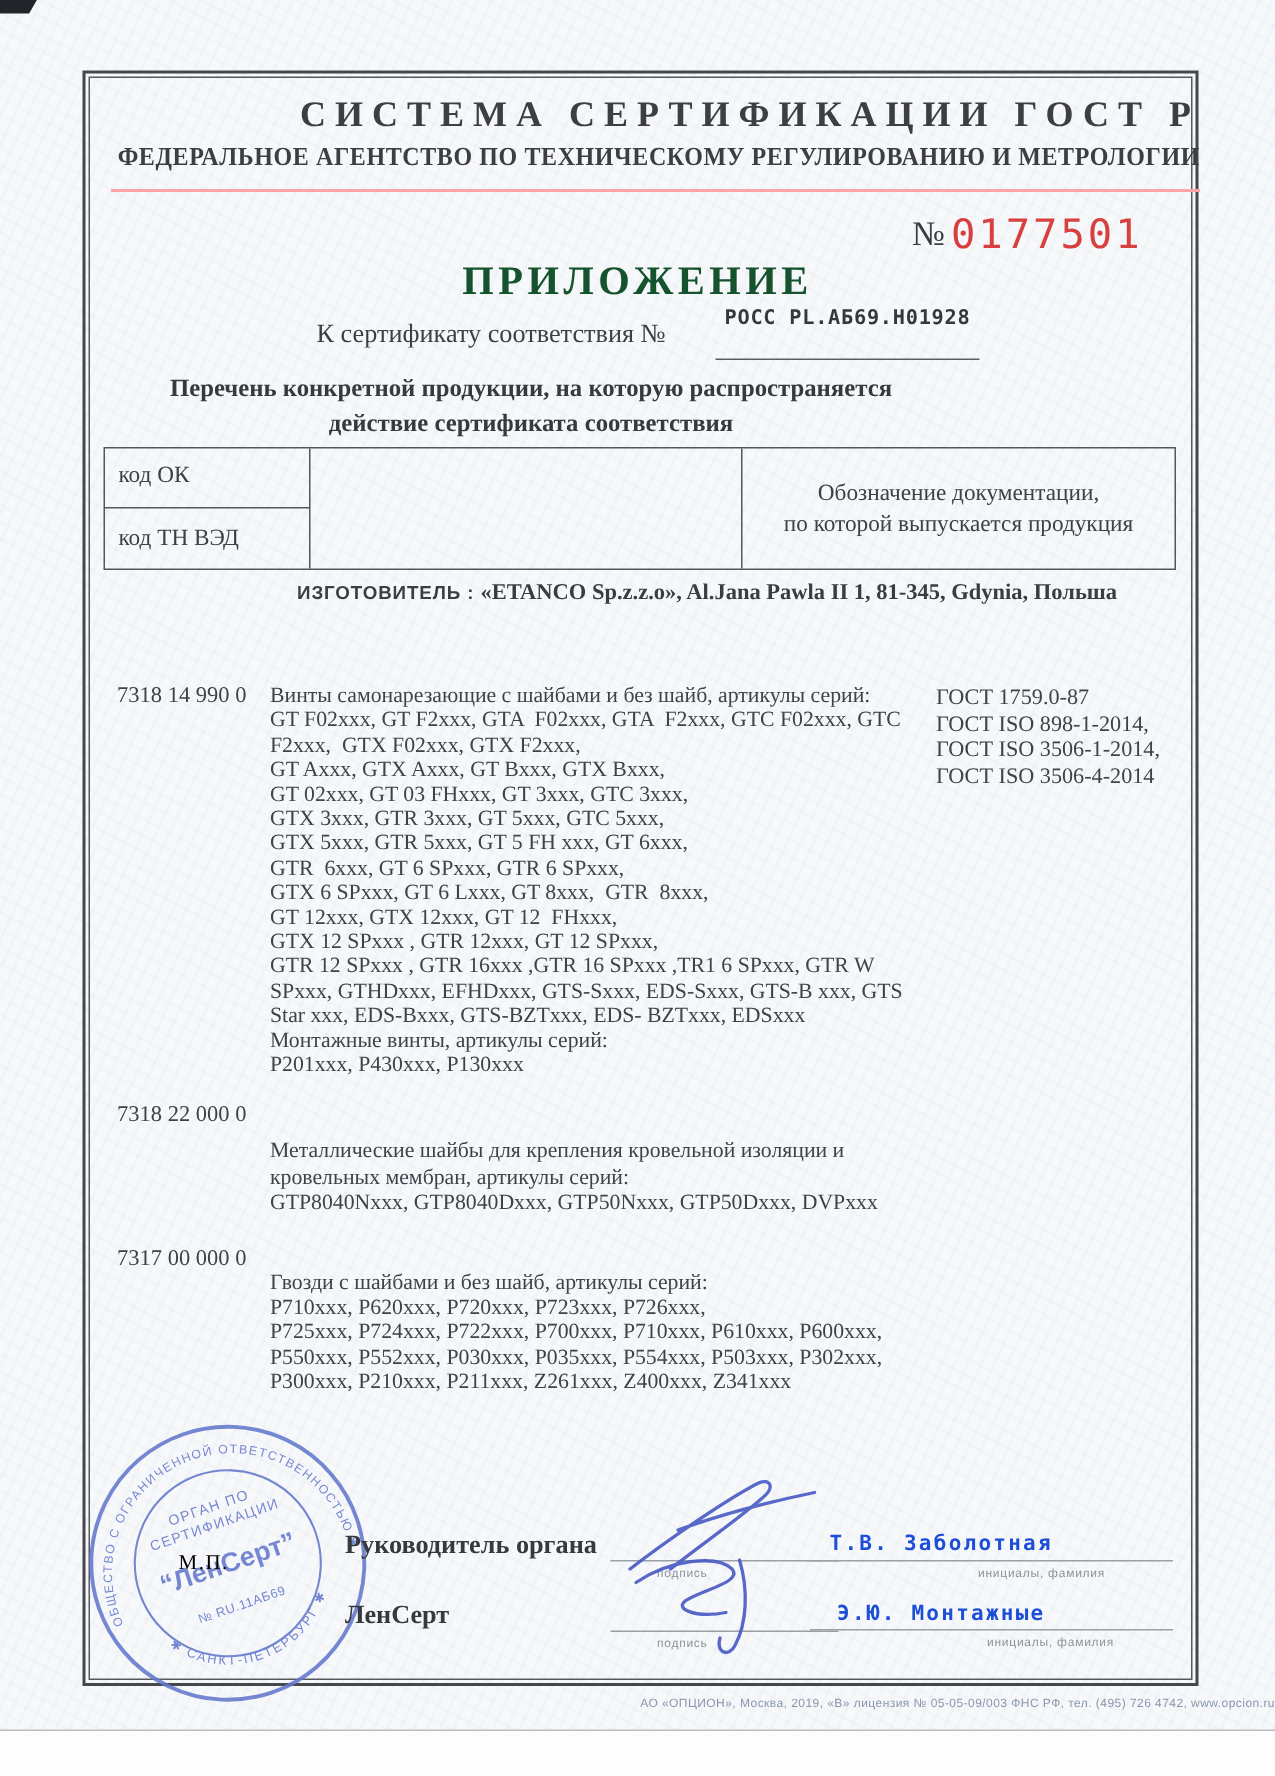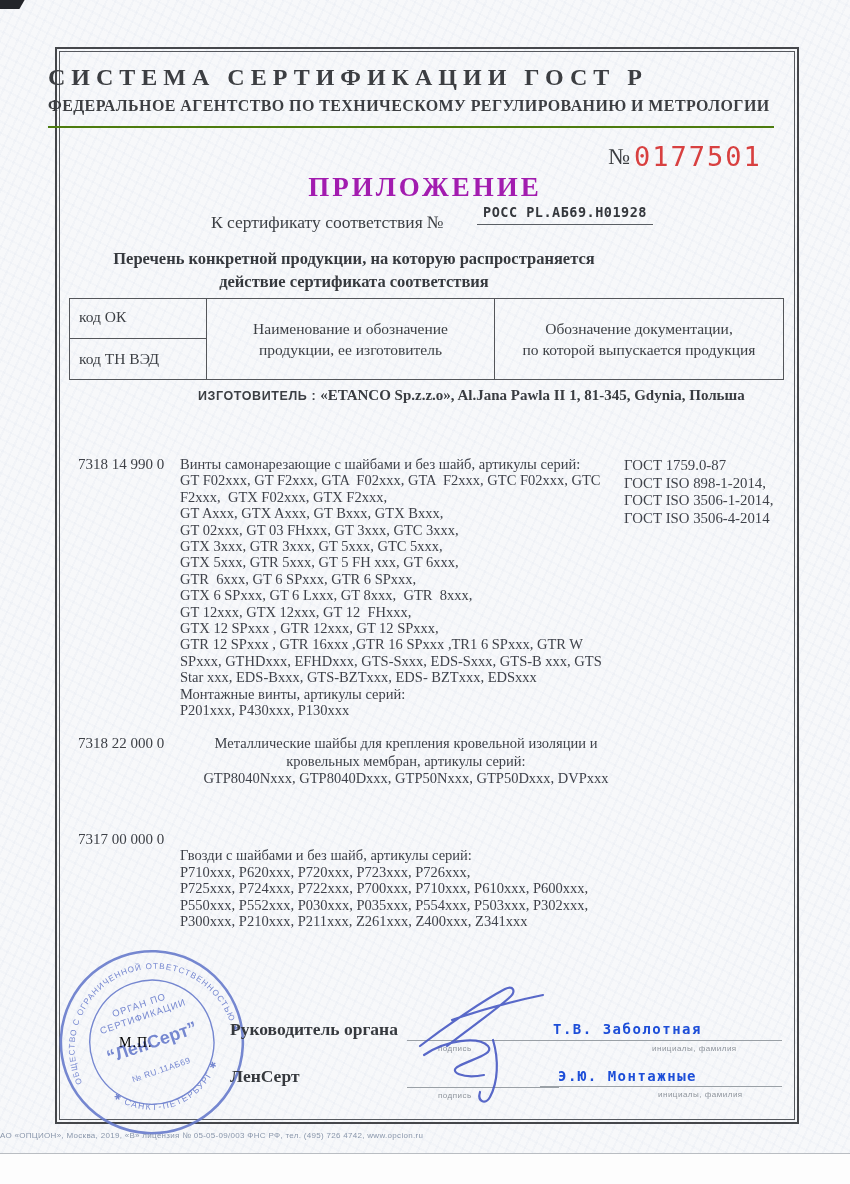--- a/index.html
+++ b/index.html
@@ -13,29 +13,29 @@
     position:absolute; left:0; top:0; width:850px; height:1153px;
     background:
       repeating-linear-gradient(115deg, rgba(150,170,205,0.055) 0 2px, transparent 2px 8px),
       repeating-linear-gradient(28deg, rgba(150,170,205,0.045) 0 2px, transparent 2px 10px),
       #f7f8fa;
     border-bottom:1px solid #b9bdc2;
   }
   .smudge{position:absolute; left:0; top:0; width:28px; height:9px; background:#23252a; transform:skewX(-30deg) translateX(-6px);}
   .frame{position:absolute; left:55px; top:47px; width:740px; height:1073px; border:2px solid #45474b;}
   .frame-inner{position:absolute; inset:2px; border:1px solid #55585d;}
-  .header-band{position:absolute; left:48px; top:53px; width:726px; height:73px; border-bottom:2px solid #4d7c0f; text-align:left;}
+  .header-band{position:absolute; left:74px; top:53px; width:726px; height:73px; border-bottom:2px solid #fca5a5; text-align:right;}
   .sys-title{margin-top:11px; font-size:24px; font-weight:bold; letter-spacing:6px; color:#3c3e42; white-space:nowrap;}
   .agency{margin-top:6px; font-size:16px; font-weight:bold; letter-spacing:0.4px; color:#3c3e42; white-space:nowrap; transform:scaleY(1.08);}
   .formno{position:absolute; left:608px; top:141px; white-space:nowrap;}
   .formno .nosign{font-size:23px; color:#3a3c40;}
   .formno .digits{font-family:"DejaVu Sans Mono", monospace; font-size:27px; letter-spacing:2px; color:#d84040; vertical-align:-2px;}
-  .doc-title{position:absolute; left:0; top:172px; width:850px; text-align:center; font-size:27px; font-weight:bold; letter-spacing:3px; color:#a21caf;}
+  .doc-title{position:absolute; left:0; top:172px; width:850px; text-align:center; font-size:27px; font-weight:bold; letter-spacing:3px; color:#14532d;}
   .cert-line{position:absolute; left:211px; top:212px; font-size:17.5px; color:#3c3f44; white-space:nowrap;}
-  .cert-num-box{position:absolute; left:477px; top:203px; width:176px; text-align:center; border-bottom:1.5px solid #5a5e64; padding-bottom:3px;}
+  .cert-num-box{position:absolute; left:477px; top:203px; width:176px; text-align:center; border-bottom:1.5px solid #5a5e64; padding-bottom:18px;}
   .cert-num{font-family:"DejaVu Sans Mono", monospace; font-size:13.5px; font-weight:bold; letter-spacing:0.5px; color:#34373c;}
   .list-sub{position:absolute; left:0; width:708px; text-align:center; font-size:16.5px; font-weight:bold; color:#36393e;}
   .table{position:absolute; left:69px; top:298px; width:713px; height:80px; border:1.5px solid #54565a; font-size:15.5px;}
   .t-col1{position:absolute; left:0; top:0; width:137px; height:80px; border-right:1.5px solid #54565a; box-sizing:border-box;}
   .t-c1a{height:40px; box-sizing:border-box; border-bottom:1.5px solid #54565a; padding:9px 0 0 9px;}
   .t-c1b{padding:11px 0 0 9px;}
   .t-col2{position:absolute; left:138.5px; top:0; width:284px; height:80px; display:flex; align-items:center; justify-content:center; text-align:center; line-height:21px;}
   .t-col3{position:absolute; left:424px; top:0; width:289px; height:80px; border-left:1.5px solid #54565a; box-sizing:border-box; display:flex; align-items:center; justify-content:center; text-align:center; line-height:21px;}
   .mfr{position:absolute; left:198px; top:386px; white-space:nowrap;}
   .mfr-label{font-family:"Liberation Sans", sans-serif; font-size:12.5px; font-weight:bold; letter-spacing:0.6px; color:#3b3e43;}
@@ -44,21 +44,21 @@
   .code{position:absolute; font-size:15px; color:#3e4147; white-space:nowrap;}
   .body-text{position:absolute; left:180px; width:452px; font-size:14.5px; line-height:16.4px; color:#3f424a;}
   .docs-text{position:absolute; left:624px; width:160px; font-size:14.8px; line-height:17.6px; color:#3f424a;}
   .stamp{position:absolute; left:50px; top:940px; width:205px; height:205px; transform:rotate(-19deg); opacity:0.88;}
   .mp{position:absolute; left:119px; top:1035px; font-size:14px; color:#000000; letter-spacing:1px;}
   .sig-label{position:absolute; left:230px; font-size:17.5px; font-weight:bold; color:#36393e; white-space:nowrap;}
   .sig-line{position:absolute; height:0; border-bottom:1px solid #9aa0a6;}
   .tiny-cap{position:absolute; font-family:"Liberation Sans", sans-serif; font-size:8px; color:#8d939b; letter-spacing:0.5px;}
   .sig-name{position:absolute; font-family:"DejaVu Sans Mono", monospace; font-size:14px; font-weight:bold; letter-spacing:1.5px; color:#1d4ed8; white-space:nowrap;}
   .ink{position:absolute; left:0; top:0; width:850px; height:1184px; pointer-events:none;}
-  .footer{position:absolute; left:0; top:1131px; width:850px; text-align:left; font-family:"Liberation Sans", sans-serif; font-size:8px; color:#8violet;
+  .footer{position:absolute; left:0; top:1131px; width:850px; text-align:right; font-family:"Liberation Sans", sans-serif; font-size:8px; color:#8violet;
     color:#8a97ab; letter-spacing:0.3px;}
   .stamp text{font-family:"Liberation Sans", sans-serif; fill:#6478cb;}
 </style>
 </head>
 <body>
 
 <div id="page">
   <div class="paper"></div>
   <div class="smudge"></div>
 
@@ -84,22 +84,20 @@
   </div>
 
   <div class="list-sub" style="top:249px;">Перечень конкретной продукции,  на которую распространяется</div>
   <div class="list-sub" style="top:272px;">действие сертификата соответствия</div>
 
   <div class="table">
     <div class="t-col1">
       <div class="t-c1a">код ОК</div>
       <div class="t-c1b">код ТН ВЭД</div>
     </div>
-    <div class="t-col2 pre">Наименование и обозначение
-продукции, ее изготовитель</div>
     <div class="t-col3 pre">Обозначение документации,
 по которой выпускается продукция</div>
   </div>
 
   <div class="mfr">
     <span class="mfr-label">ИЗГОТОВИТЕЛЬ :</span>
     <span class="mfr-val">«ETANCO Sp.z.z.o», Al.Jana Pawla II 1, 81-345, Gdynia, Польша</span>
   </div>
 
   <div class="code" style="left:78px; top:456px;">7318 14 990 0</div>
@@ -118,21 +116,21 @@
 SPxxx, GTHDxxx, EFHDxxx, GTS-Sxxx, EDS-Sxxx, GTS-B xxx, GTS
 Star xxx, EDS-Bxxx, GTS-BZTxxx, EDS- BZTxxx, EDSxxx
 Монтажные винты, артикулы серий:
 P201xxx, P430xxx, P130xxx</div>
   <div class="docs-text pre" style="top:457px;">ГОСТ 1759.0-87
 ГОСТ ISO 898-1-2014,
 ГОСТ ISO 3506-1-2014,
 ГОСТ ISO 3506-4-2014</div>
 
   <div class="code" style="left:78px; top:735px;">7318 22 000 0</div>
-  <div class="body-text pre" style="top:735px; line-height:17.5px;text-align:center;">Металлические шайбы для крепления кровельной изоляции и
+  <div class="body-text pre" style="top:759px; line-height:17.5px;">Металлические шайбы для крепления кровельной изоляции и
 кровельных мембран, артикулы серий:
 GTP8040Nxxx, GTP8040Dxxx, GTP50Nxxx, GTP50Dxxx, DVPxxx</div>
 
   <div class="code" style="left:78px; top:831px;">7317 00 000 0</div>
   <div class="body-text pre" style="top:799px; line-height:16.6px;margin-top:48px;">Гвозди с шайбами и без шайб, артикулы серий:
 P710xxx, P620xxx, P720xxx, P723xxx, P726xxx,
 P725xxx, P724xxx, P722xxx, P700xxx, P710xxx, P610xxx, P600xxx,
 P550xxx, P552xxx, P030xxx, P035xxx, P554xxx, P503xxx, P302xxx,
 P300xxx, P210xxx, P211xxx, Z261xxx, Z400xxx, Z341xxx</div>
 

